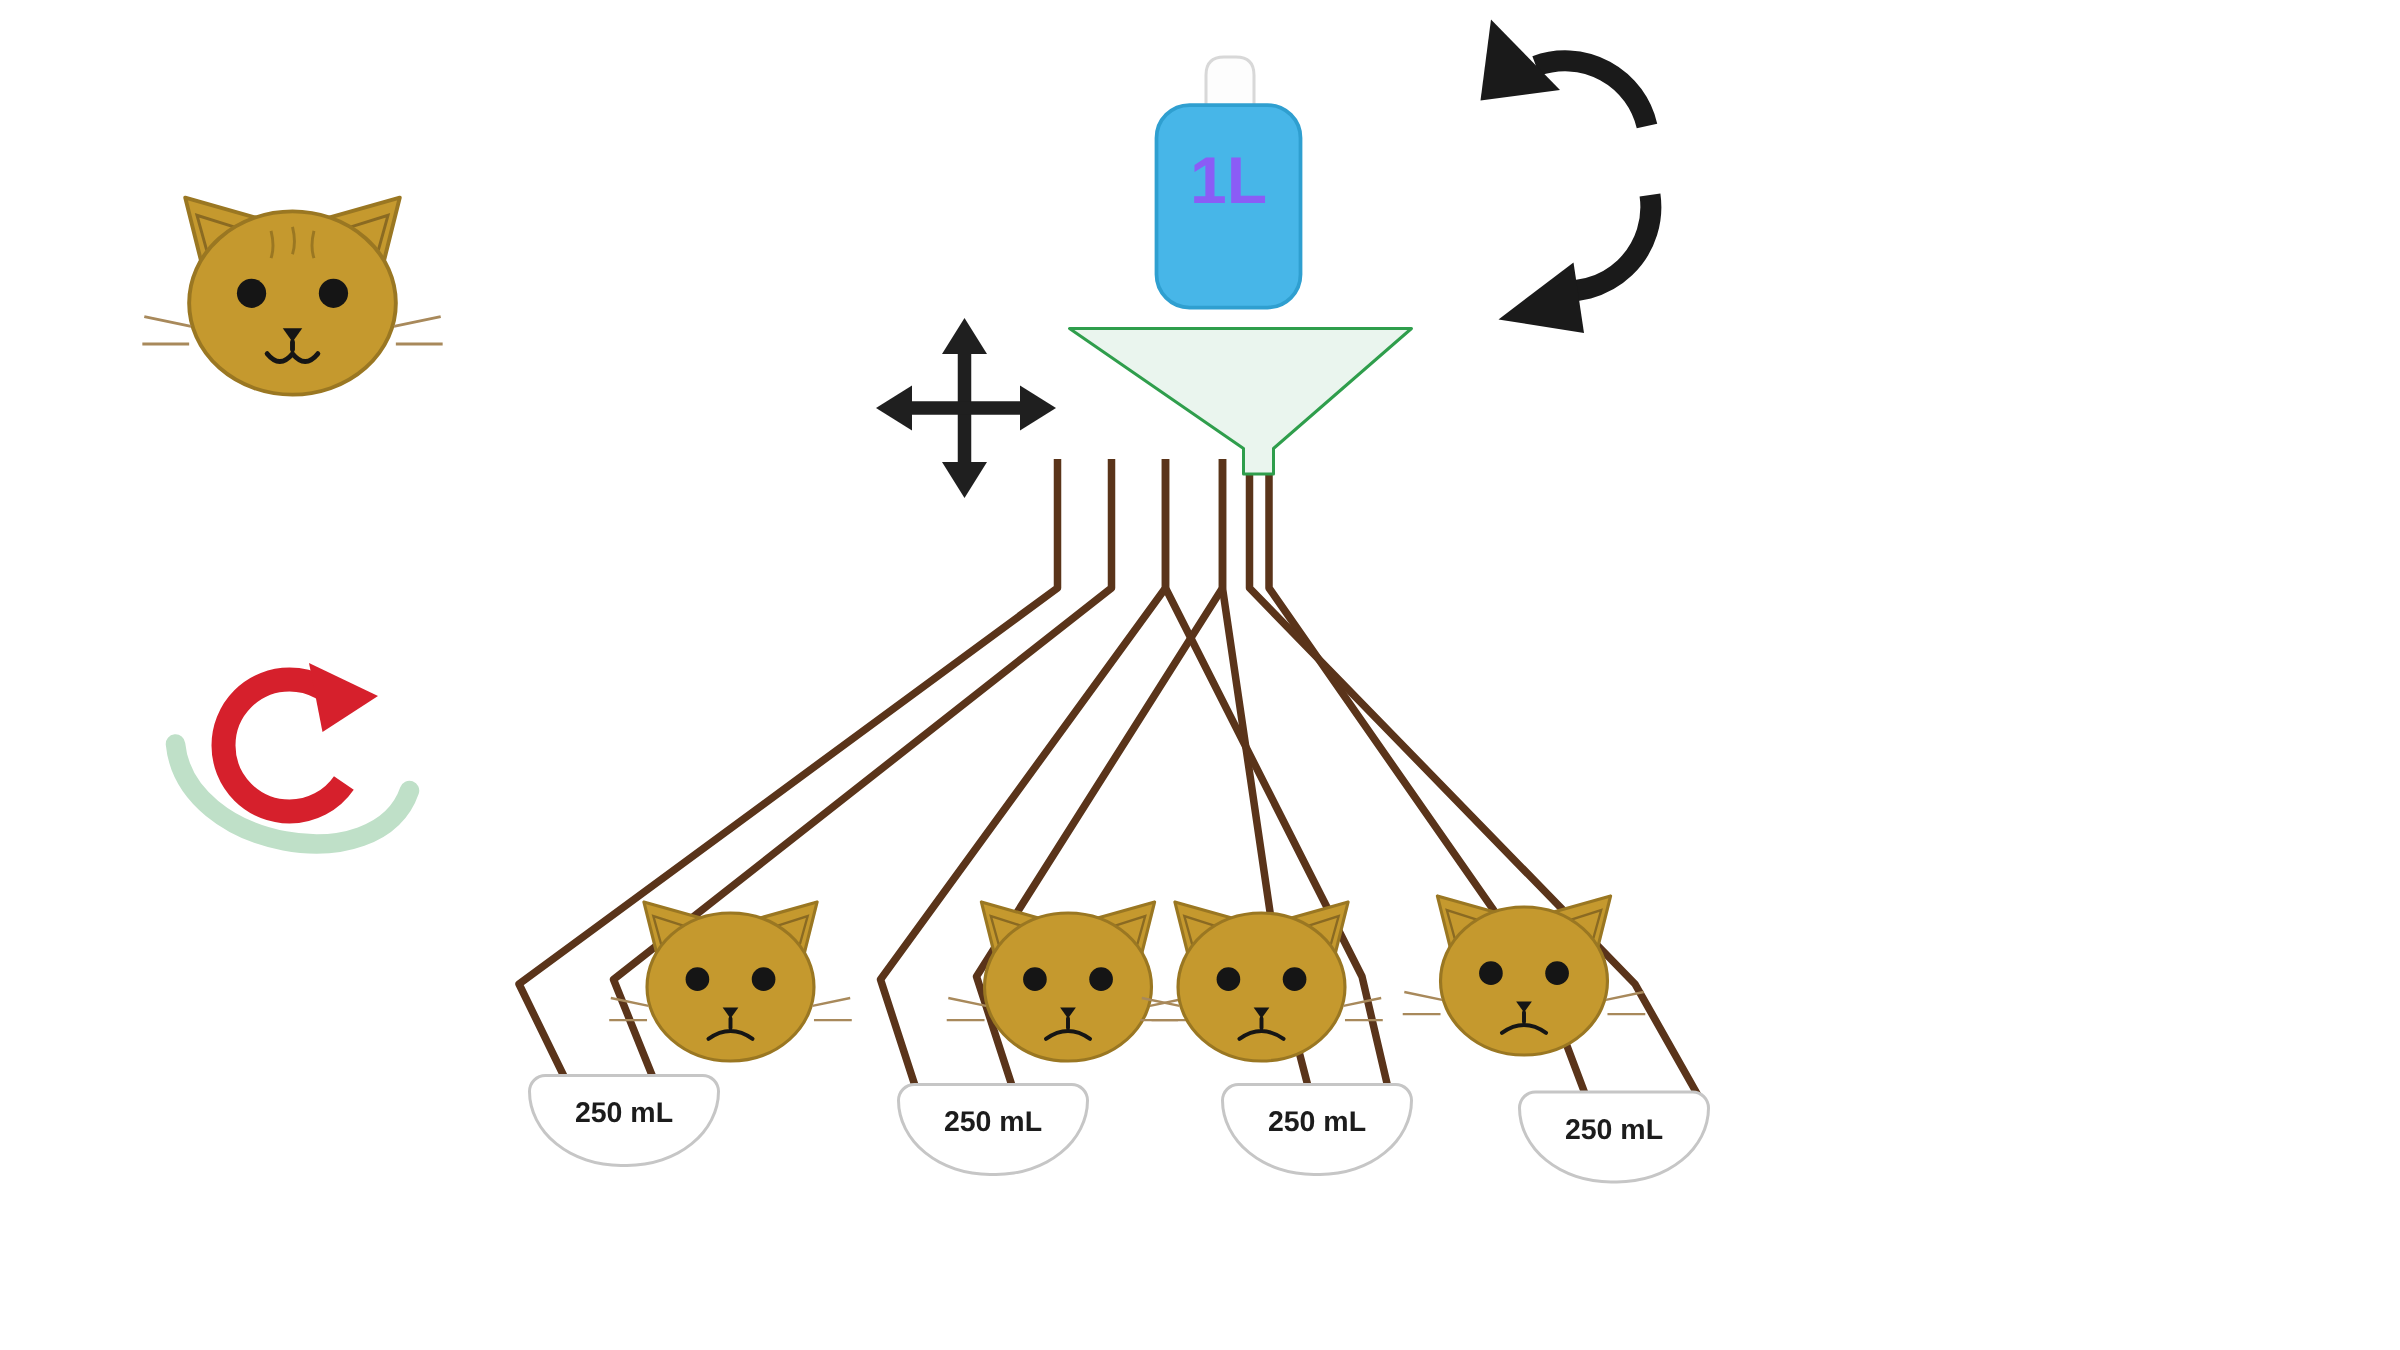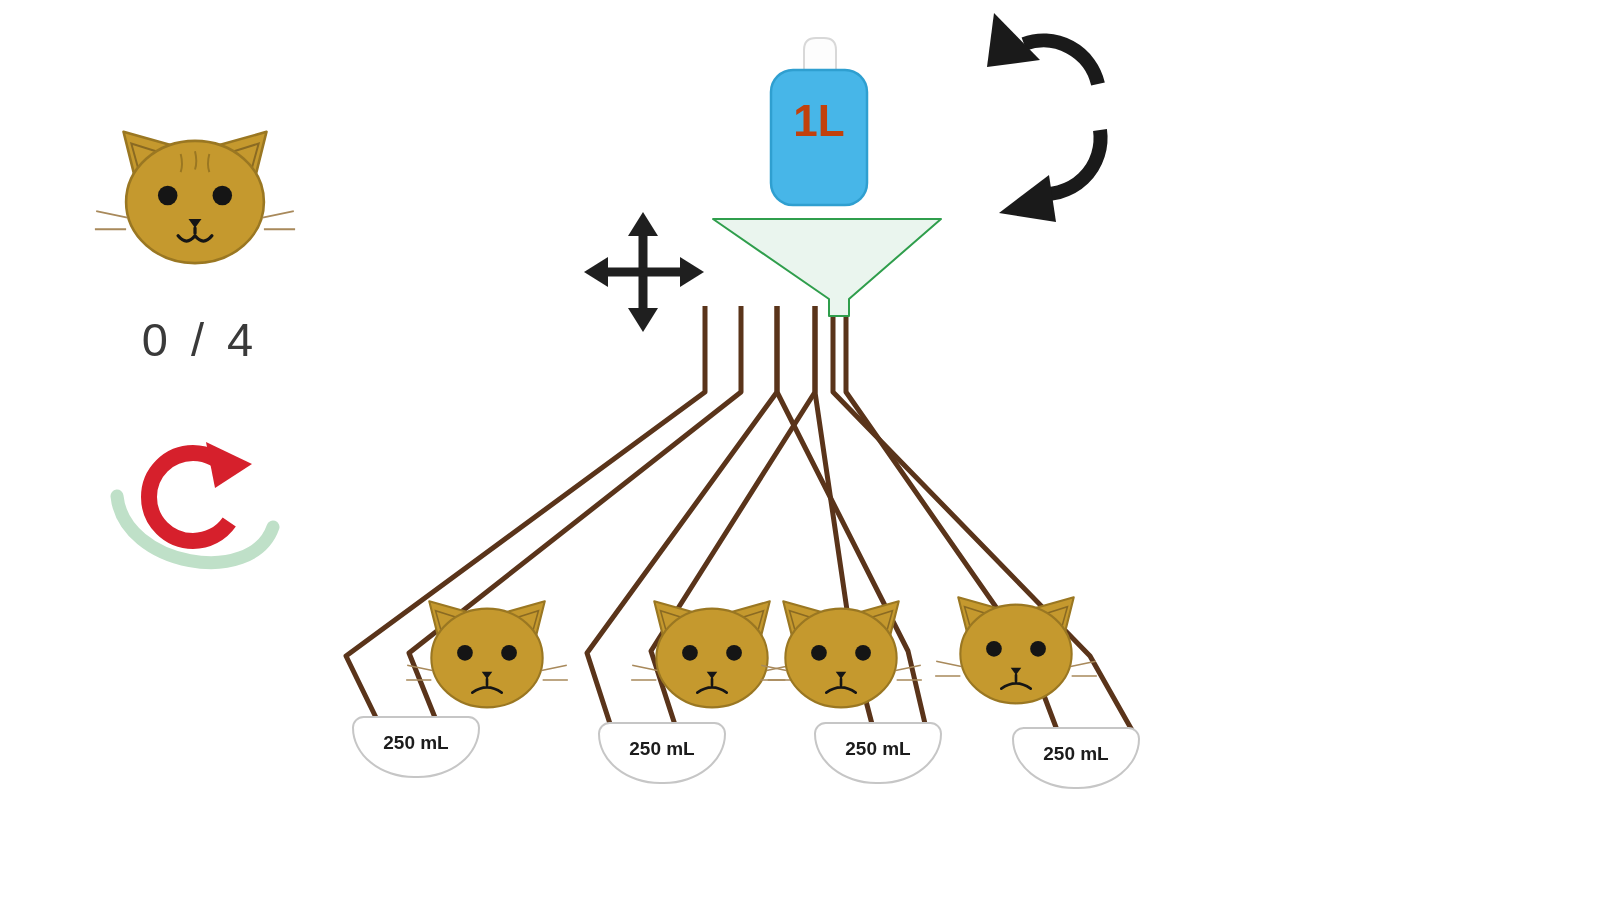--- a/index.html
+++ b/index.html
@@ -4,21 +4,21 @@
 <style>
   html,body { margin:0; padding:0; background:#ffffff; }
   .stage {
     position:relative; width:1600px; height:900px; background:#ffffff;
     overflow:hidden; font-family:"Liberation Sans", sans-serif;
   }
   .stage svg.canvas { position:absolute; left:0; top:0; }
 
   .bottle-label {
     position:absolute; left:774px; top:96px; width:90px; text-align:center;
-    font-size:44px; font-weight:bold; color:#c2410c; pointer-events:none;
+    font-size:44px; font-weight:bold; color:#8b5cf6; pointer-events:none;
   }
   .score {
     position:absolute; left:105px; top:312px; width:190px; text-align:center;
     font-size:47px; color:#3a3a3a; letter-spacing:5px;
   }
   .bowl {
     position:absolute; width:128px; height:62px; background:#ffffff;
     border:2px solid #c6c6c6;
     border-radius:12px 12px 64px 64px / 12px 12px 52px 52px;
     display:flex; align-items:center; justify-content:center;
@@ -116,21 +116,20 @@
       </g>
     <g transform="translate(841,658) scale(1.05)">
         <use href="#cat-sad"></use>
       </g>
     <g transform="translate(1016,654) scale(1.05)">
         <use href="#cat-sad"></use>
       </g>
   </svg>
 
   <div class="bottle-label">1L</div>
-  <div class="score">0 / 4</div>
 
   <div class="bowl bowl1">
     <span class="bowl-label">250 mL</span>
   </div>
   <div class="bowl bowl2">
     <span class="bowl-label">250 mL</span>
   </div>
   <div class="bowl bowl3">
     <span class="bowl-label">250 mL</span>
   </div>

